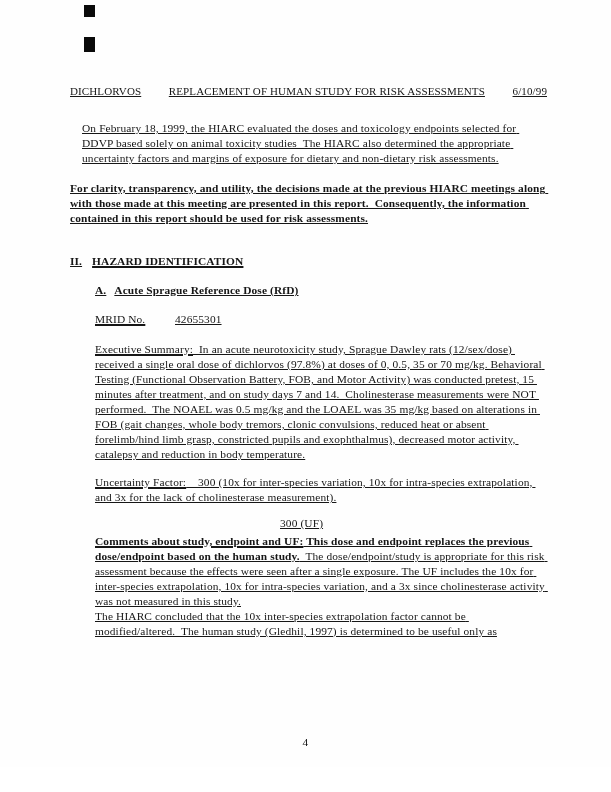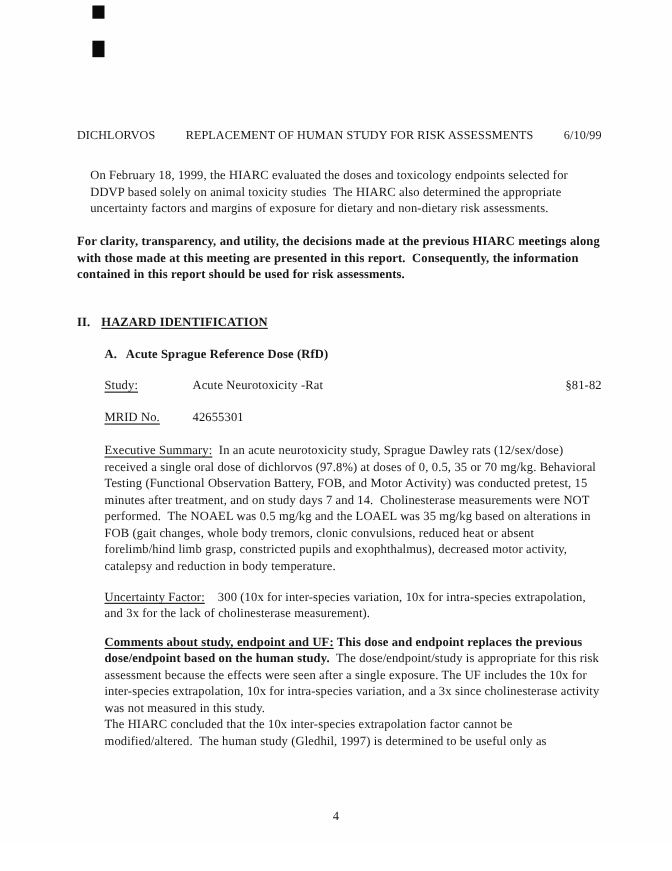--- a/index.html
+++ b/index.html
@@ -6,25 +6,26 @@
   html,body { background:#ffffff; }
   body {
     width:611px; height:792px;
     font-family:"Liberation Serif","DejaVu Serif",serif;
     color:#161616;
   }
   .page {
     position:relative;
     width:611px; height:767px;
     background:#fefefe;
-    padding:116px 64px 0 70px;
+    padding:84px 64px 0 70px;
     overflow:hidden;
     font-size:11.4px;
     line-height:15px;
     letter-spacing:0.12px;
+    text-decoration:underline;
   }
   .artifact { position:absolute; background:#0a0a0a; }
   .artifact-1 { left:84px; top:5px;  width:11px; height:12px; }
   .artifact-2 { left:84px; top:37px; width:11px; height:15px; }
 
   .doc-header { display:flex; align-items:baseline; font-size:11px; }
   .doc-header .h-left   { white-space:nowrap; }
   .doc-header .h-center { flex:1; text-align:center; white-space:nowrap; }
   .doc-header .h-right  { white-space:nowrap; }
 
@@ -82,37 +83,33 @@
   <p class="block para-intro">On February 18, 1999, the HIARC evaluated the doses and toxicology endpoints selected for DDVP based solely on animal toxicity studies  The HIARC also determined the appropriate uncertainty factors and margins of exposure for dietary and non-dietary risk assessments.</p>
 
   <p class="block para-bold">For clarity, transparency, and utility, the decisions made at the previous HIARC meetings along with those made at this meeting are presented in this report.  Consequently, the information contained in this report should be used for risk assessments.</p>
 
   <div class="section-heading"><span class="sec-num">II.</span><span class="sec-title underline">HAZARD IDENTIFICATION</span></div>
 
   <div class="indent">
 
     <div class="subsection-heading"><span class="sub-num">A.</span><span class="sub-title">Acute Sprague Reference Dose (RfD)</span></div>
 
-    <div class="row">
-        <span class="row-label underline">Study:</span>
-        <span>Acute Neurotoxicity -Rat</span>
-        <span class="row-ref">§81-82</span>
-      </div>
 
     <div class="row">
         <span class="row-label underline">MRID No.</span>
         <span>42655301</span>
       </div>
 
     <p class="block exec-summary"><span class="underline">Executive Summary:</span><span>  In an acute neurotoxicity study, Sprague Dawley rats (12/sex/dose) received a single oral dose of dichlorvos (97.8%) at doses of 0, 0.5, 35 or 70 mg/kg. Behavioral Testing (Functional Observation Battery, FOB, and Motor Activity) was conducted pretest, 15 minutes after treatment, and on study days 7 and 14.  Cholinesterase measurements were NOT performed.  The NOAEL was 0.5 mg/kg and the LOAEL was 35 mg/kg based on alterations in FOB (gait changes, whole body tremors, clonic convulsions, reduced heat or absent forelimb/hind limb grasp, constricted pupils and exophthalmus), decreased motor activity, catalepsy and reduction in body temperature.</span></p>
 
 
     <p class="block uncertainty"><span class="underline">Uncertainty Factor:</span><span>    300 (10x for inter-species variation, 10x for intra-species extrapolation, and 3x for the lack of cholinesterase measurement).</span></p>
 
     <div class="rfd">
+      <div class="rfd-den">300 (UF)</div>
     </div>
 
     <p class="block comments"><span class="underline bold">Comments about study, endpoint and UF:</span><span class="bold"> This dose and endpoint replaces the previous dose/endpoint based on the human study.</span><span>  The dose/endpoint/study is appropriate for this risk assessment because the effects were seen after a single exposure. The UF includes the 10x for inter-species extrapolation, 10x for intra-species variation, and a 3x since cholinesterase activity was not measured in this study.</span></p>
 
     <p class="block comments-2">The HIARC concluded that the 10x inter-species extrapolation factor cannot be modified/altered.  The human study (Gledhil, 1997) is determined to be useful only as</p>
 
   </div>
 
   <div class="page-number">4</div>
 

